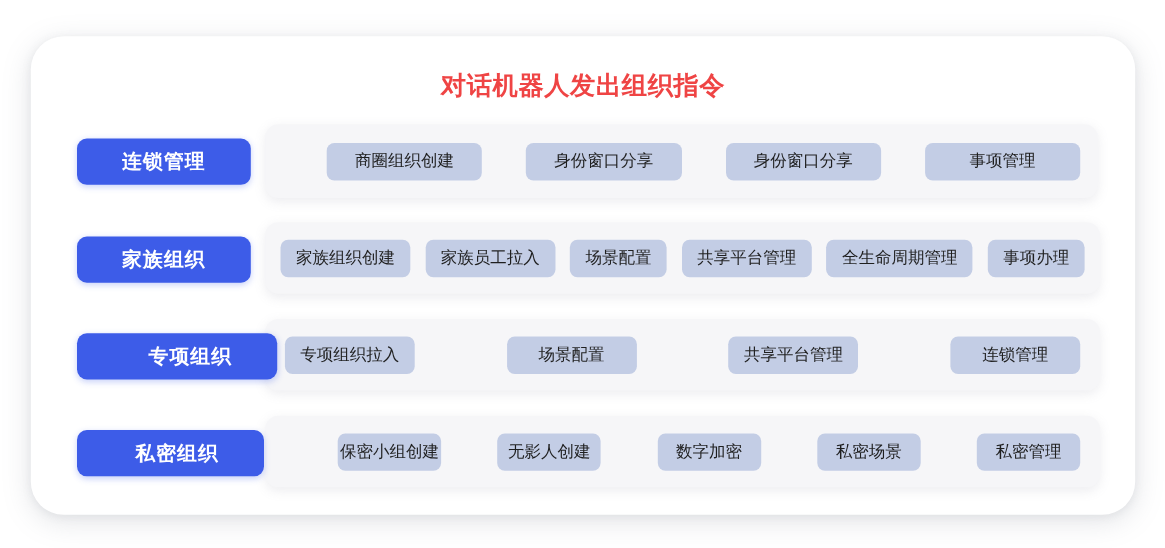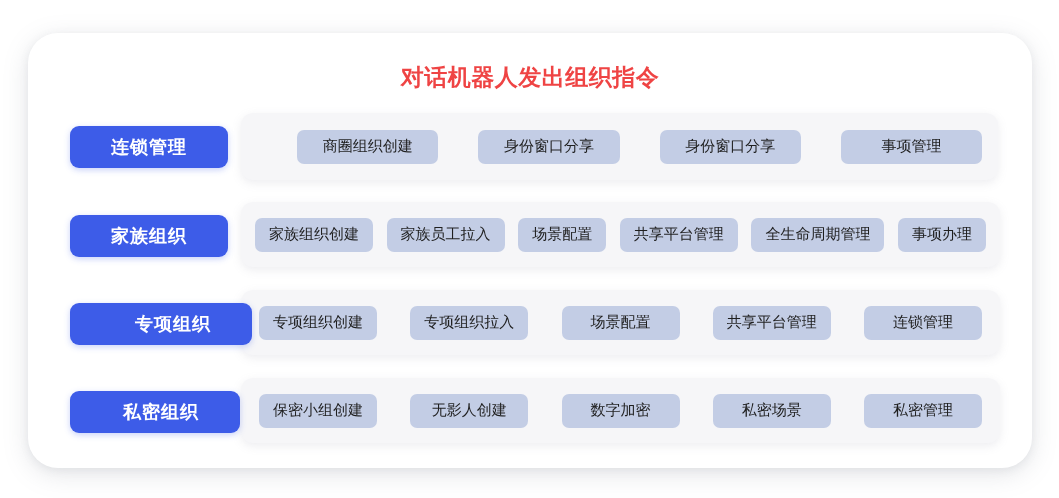--- a/index.html
+++ b/index.html
@@ -114,21 +114,21 @@
     padding: 0 18px; justify-content: space-between;
   }
   .row3 .chip { width: 118px; }
 
   
   .row4 .row-label { top: 14px; padding-left: 12px; }
   .row4 .row-panel {
     left: 213px; top: 1px; width: 759px; height: 65px;
     padding: 0 18px; justify-content: space-between;
   }
-  .row4 .chip { width: 118px; }
+  .row4 .chip { width: 94px; margin-left: 48px; }
 </style>
 </head>
 <body>
 
 <div class="stage">
   <div class="card">
 
     <div class="title">对话机器人发出组织指令</div>
 
     <div class="rows">
@@ -151,21 +151,20 @@
           <div class="chip">场景配置</div>
           <div class="chip">共享平台管理</div>
           <div class="chip">全生命周期管理</div>
           <div class="chip">事项办理</div>
         </div>
       </div>
 
       <div class="row row3">
         <div class="row-label">专项组织</div>
         <div class="row-panel">
-          <div class="chip">专项组织创建</div>
           <div class="chip">专项组织拉入</div>
           <div class="chip">场景配置</div>
           <div class="chip">共享平台管理</div>
           <div class="chip">连锁管理</div>
         </div>
       </div>
 
       <div class="row row4">
         <div class="row-label">私密组织</div>
         <div class="row-panel">

